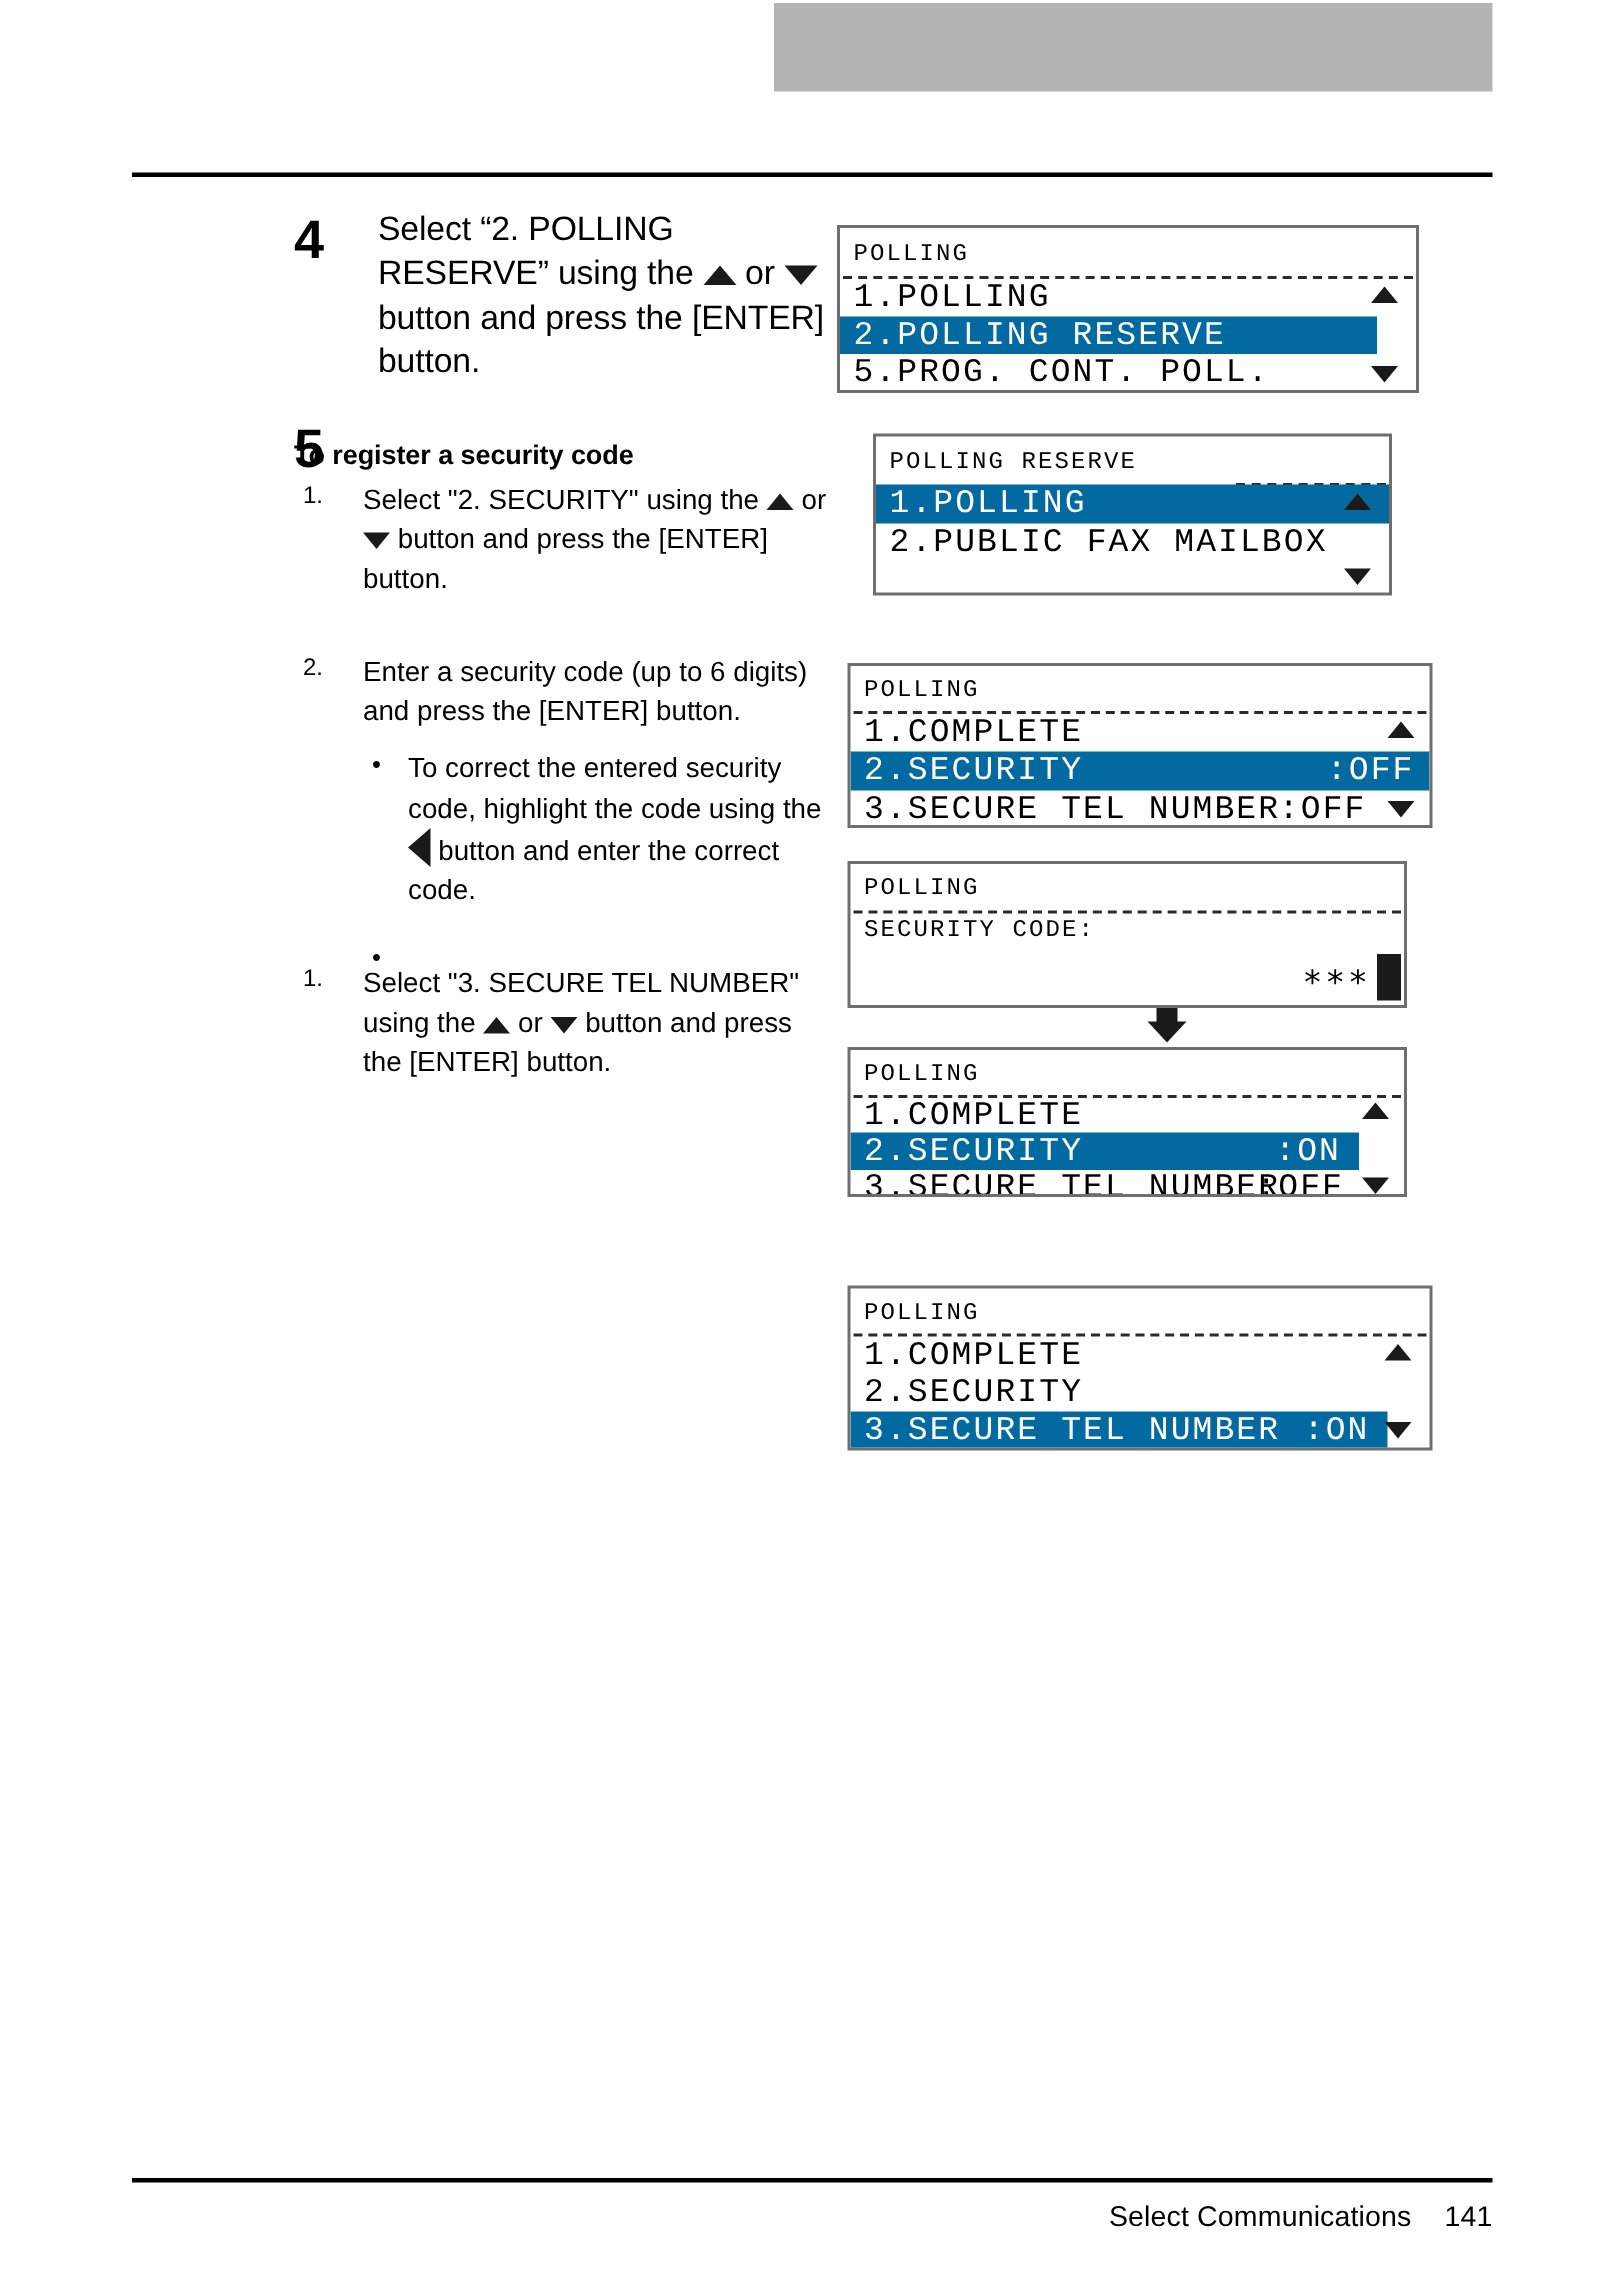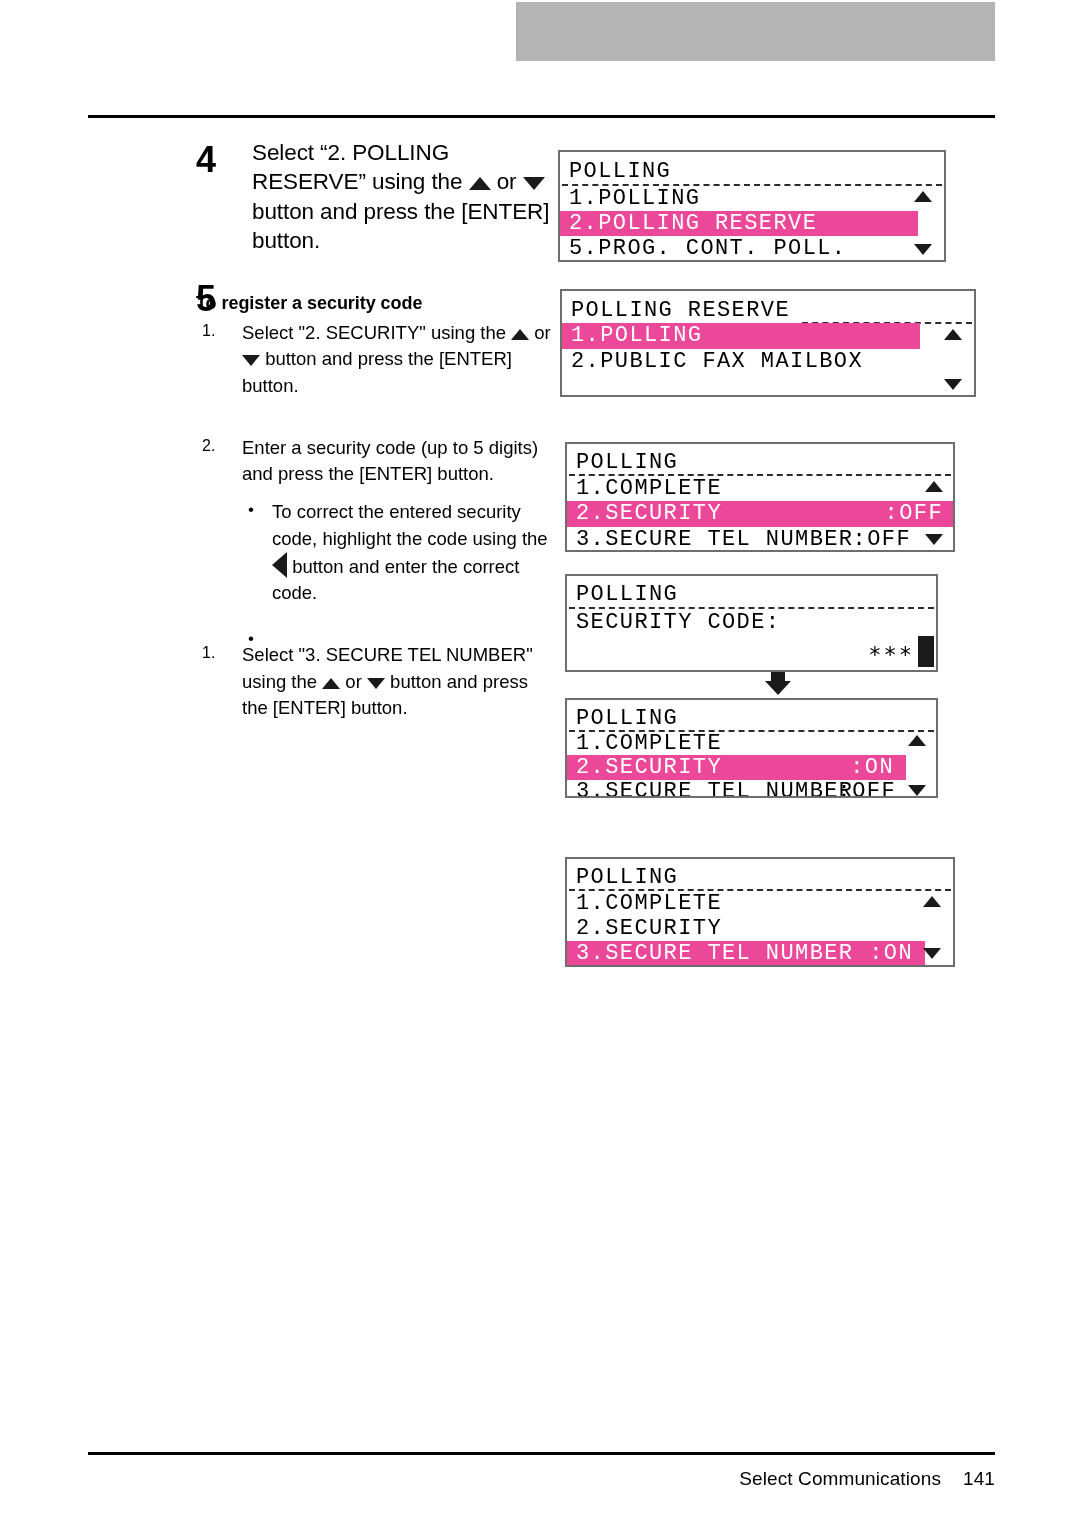--- a/index.html
+++ b/index.html
@@ -171,21 +171,21 @@
     position: absolute;
     box-sizing: border-box;
     border: 2px solid #6e6e6e;
     background: #ffffff;
     font-family: "Liberation Mono", monospace;
     overflow: hidden;
   }
   .lcd .title {
     position: absolute;
     left: 9px;
-    font-size: 22px;
+    font-size: 16px;
     letter-spacing: 1.4px;
     white-space: nowrap;
     line-height: 1;
   }
   .lcd .dashrule {
     position: absolute;
     left: 2px;
     right: 2px;
     border-top: 2px dashed #2b2b2b;
     height: 0;
@@ -204,21 +204,21 @@
     left: 9px;
     top: 50%;
     transform: translateY(-50%);
   }
   .lcd .row .val {
     position: absolute;
     top: 50%;
     transform: translateY(-50%);
   }
   .lcd .row.sel {
-    background: #ec4899;
+    background: #0369a1;
     color: #ffffff;
   }
   .lcd .arrow-up, .lcd .arrow-down {
     position: absolute;
   }
   .lcd .stars {
     position: absolute;
     font-size: 22px;
     letter-spacing: 2px;
     line-height: 1;
@@ -268,21 +268,21 @@
 
     <div style="margin-top:38px;">
       <div class="subsec-title">To register a security code</div>
       <ul class="numlist">
         <li>
           <span class="marker">1.</span>
           <span>Select "2. SECURITY" using the </span><span class="tri small-up"></span><span> or </span><span class="tri small-down"></span><span> button and press the [ENTER] button.</span>
         </li>
         <li style="margin-top:36px;">
           <span class="marker">2.</span>
-          <span>Enter a security code (up to 5 digits) and press the [ENTER] button.</span>
+          <span>Enter a security code (up to 6 digits) and press the [ENTER] button.</span>
           <ul class="bullets">
             <li>
               <span class="dot">•</span>
               <span>To correct the entered security code, highlight the code using the </span><span class="tri tri-left"></span><span> button and enter the correct code.</span>
             </li>
             <li style="margin-top:22px;">
               <span class="dot">•</span>
             </li>
           </ul>
         </li>
@@ -309,21 +309,21 @@
     <div class="tri small-up arrow-up" style="right:12px; top:39px;"></div>
     <div class="row sel" style="top:59px; height:25px; width:358px;">
       <span class="lbl">2.POLLING RESERVE</span>
     </div>
     <div class="row" style="top:84px; height:25px; width:384px;">
       <span class="lbl">5.PROG. CONT. POLL.</span>
     </div>
     <div class="tri small-down arrow-down" style="right:12px; top:92px;"></div>
   </div>
 
-  <div class="lcd" style="left:560px; top:289px; width:416px; height:108px;text-align:right;">
+  <div class="lcd" style="left:582px; top:289px; width:346px; height:108px;text-align:right;">
     <div class="title" style="top:9px;">POLLING RESERVE</div>
     <div class="dashrule" style="top:31px; left:240px;"></div>
     <div class="row sel" style="top:32px; height:26px; width:358px;">
       <span class="lbl">1.POLLING</span>
     </div>
     <div class="tri small-up arrow-up" style="right:12px; top:38px;"></div>
     <div class="row" style="top:58px; height:26px; width:384px;">
       <span class="lbl">2.PUBLIC FAX MAILBOX</span>
     </div>
     <div class="tri small-down arrow-down" style="right:12px; top:88px;"></div>

